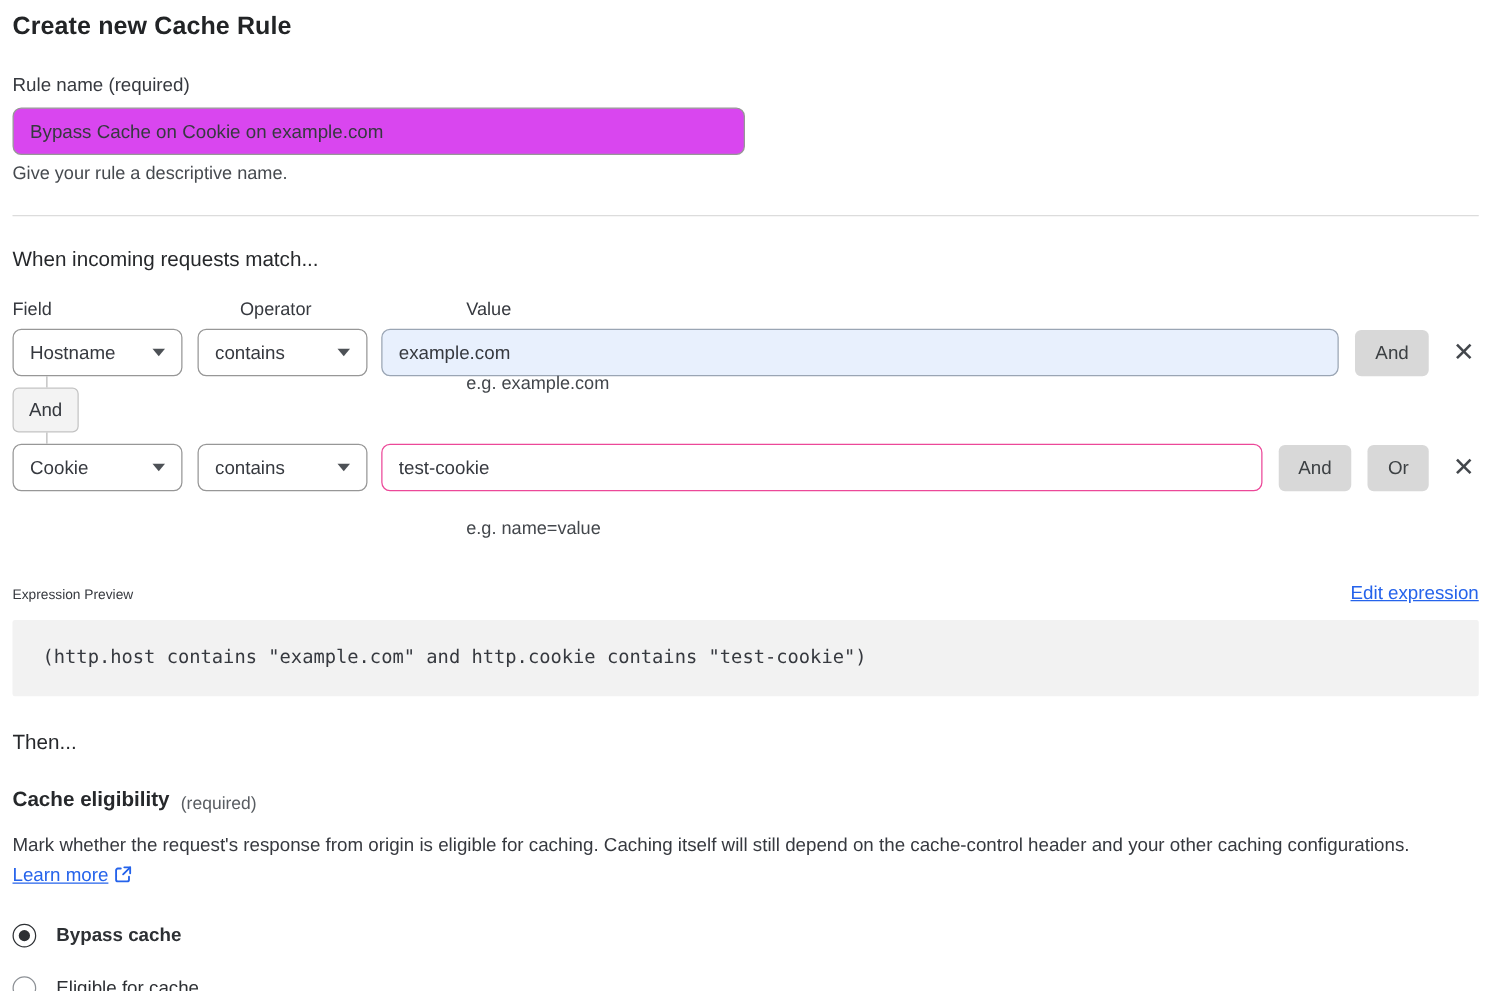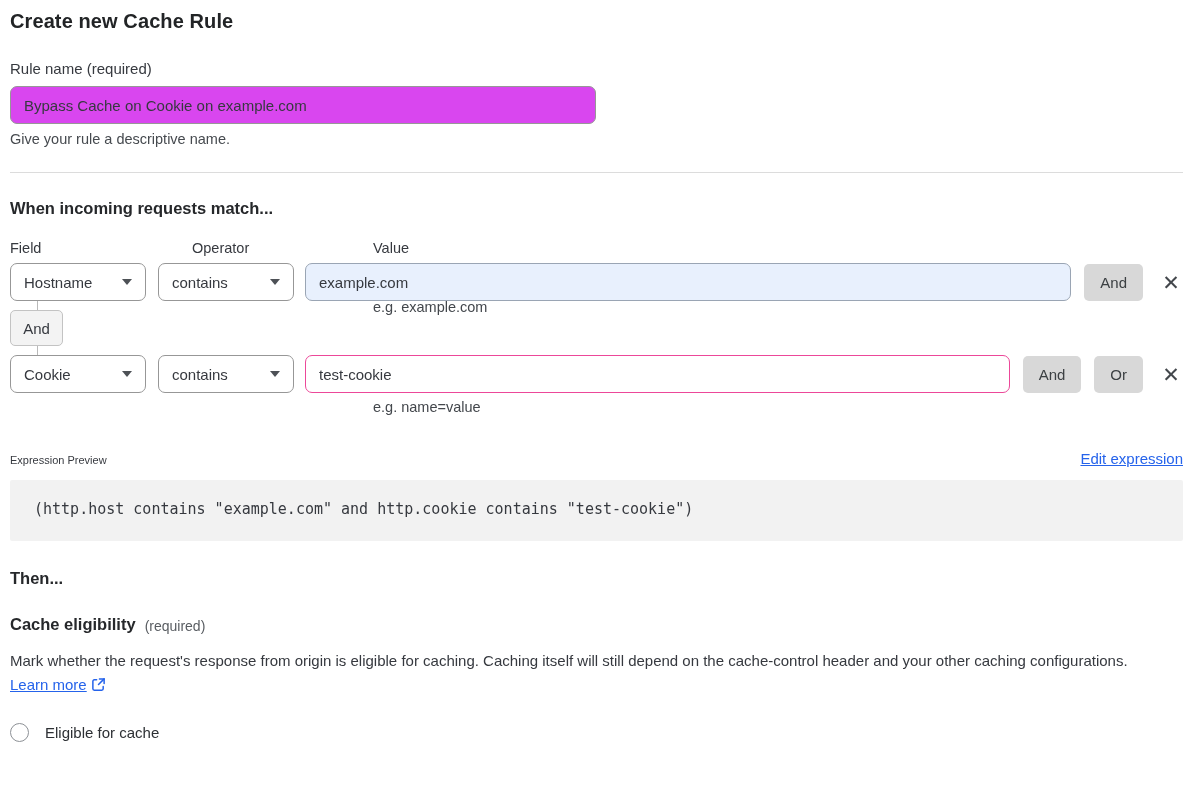--- a/index.html
+++ b/index.html
@@ -18,21 +18,21 @@
     margin-top: 9px; width: 586px; height: 38px;
     border: 1px solid #979797; border-radius: 7px;
     padding: 0 13px; font-size: 15px; color: #36393f;
     font-family: "Liberation Sans", "DejaVu Sans", sans-serif;
     background: #d946ef; outline: none; display: block;
   }
   .helper { font-size: 14.5px; color: #464a4f; margin-top: 7px; }
 
   hr.divider { border: none; border-top: 1px solid #dcdcdc; margin-top: 25px; }
 
-  h2.section { font-size: 16.5px; font-weight: 700; color: #26282b; margin-top: 26px; }
+  h2.section { font-size: 16.5px; font-weight: 400; color: #26282b; margin-top: 26px; }
 
   .cols { display: flex; margin-top: 22px; font-size: 14.5px; color: #36393f; }
   .col-field { width: 182px; }
   .col-operator { width: 181px; }
 
   .cond-area { position: relative; }
   .cond-row { display: flex; align-items: center; margin-top: 7px; }
   .select {
     width: 136px; height: 38px; border: 1px solid #979797; border-radius: 7px;
     background: #fff; display: flex; align-items: center; justify-content: space-between;
@@ -60,21 +60,21 @@
   .connector-wrap { height: 54px; position: relative; }
   .v-line { position: absolute; left: 27px; width: 1px; background: #b9b9b9; }
   .v-line.top { top: 0; height: 9px; }
   .v-line.bottom { bottom: 0; height: 9px; }
   .connector-chip {
     position: absolute; top: 9px; left: 0; width: 53px; height: 36px;
     background: #f3f3f3; border: 1px solid #c3c3c3; border-radius: 5px;
     font-size: 15px; color: #36393f; display: flex; align-items: center; justify-content: center;
     cursor: pointer;
   }
-  .hint-2 { margin-top: 6px; margin-left: 363px; font-size: 14.5px; color: #43474c; position: static; }
+  .hint-2 { margin-top: 22px; margin-left: 363px; font-size: 14.5px; color: #43474c; position: static; }
 
   .expr-head { display: flex; justify-content: space-between; align-items: baseline; margin-top: 35px; }
   .expr-label { font-size: 11px; color: #36393f; }
   a.link { color: #2563eb; font-size: 15px; text-decoration: underline; cursor: pointer; }
   .code-block {
     margin-top: 13px; background: #f2f2f2; border-radius: 2px;
     padding: 20px 24px; height: 61px;
     font-family: "DejaVu Sans Mono", "Liberation Mono", monospace;
     font-size: 15px; color: #36393f; white-space: pre;
   }
@@ -174,19 +174,23 @@
     <span class="required-note">(required)</span>
   </div>
 
   <p class="desc"><span>Mark whether the request's response from origin is eligible for caching. Caching itself will still depend on the cache-control header and your other caching configurations.</span>
     <a class="link">Learn more</a><span class="ext-icon"><svg width="15" height="15" viewBox="0 0 16 16" fill="none">
           <path d="M6 3H3.5C2.7 3 2 3.7 2 4.5v8C2 13.3 2.7 14 3.5 14h8c.8 0 1.5-.7 1.5-1.5V10" stroke="#2563eb" stroke-width="1.6" stroke-linecap="round"></path>
           <path d="M9 2h5v5" stroke="#2563eb" stroke-width="1.6" stroke-linecap="round" stroke-linejoin="round"></path>
           <path d="M14 2L8 8" stroke="#2563eb" stroke-width="1.6" stroke-linecap="round"></path>
         </svg></span></p>
 
+  <div class="radio-row">
+    <span class="radio checked"></span>
+    <span class="radio-label bold">Bypass cache</span>
+  </div>
 
   <div class="radio-row">
     <span class="radio unchecked"></span>
     <span class="radio-label">Eligible for cache</span>
   </div>
 
 </div>
 
 </body></html>

